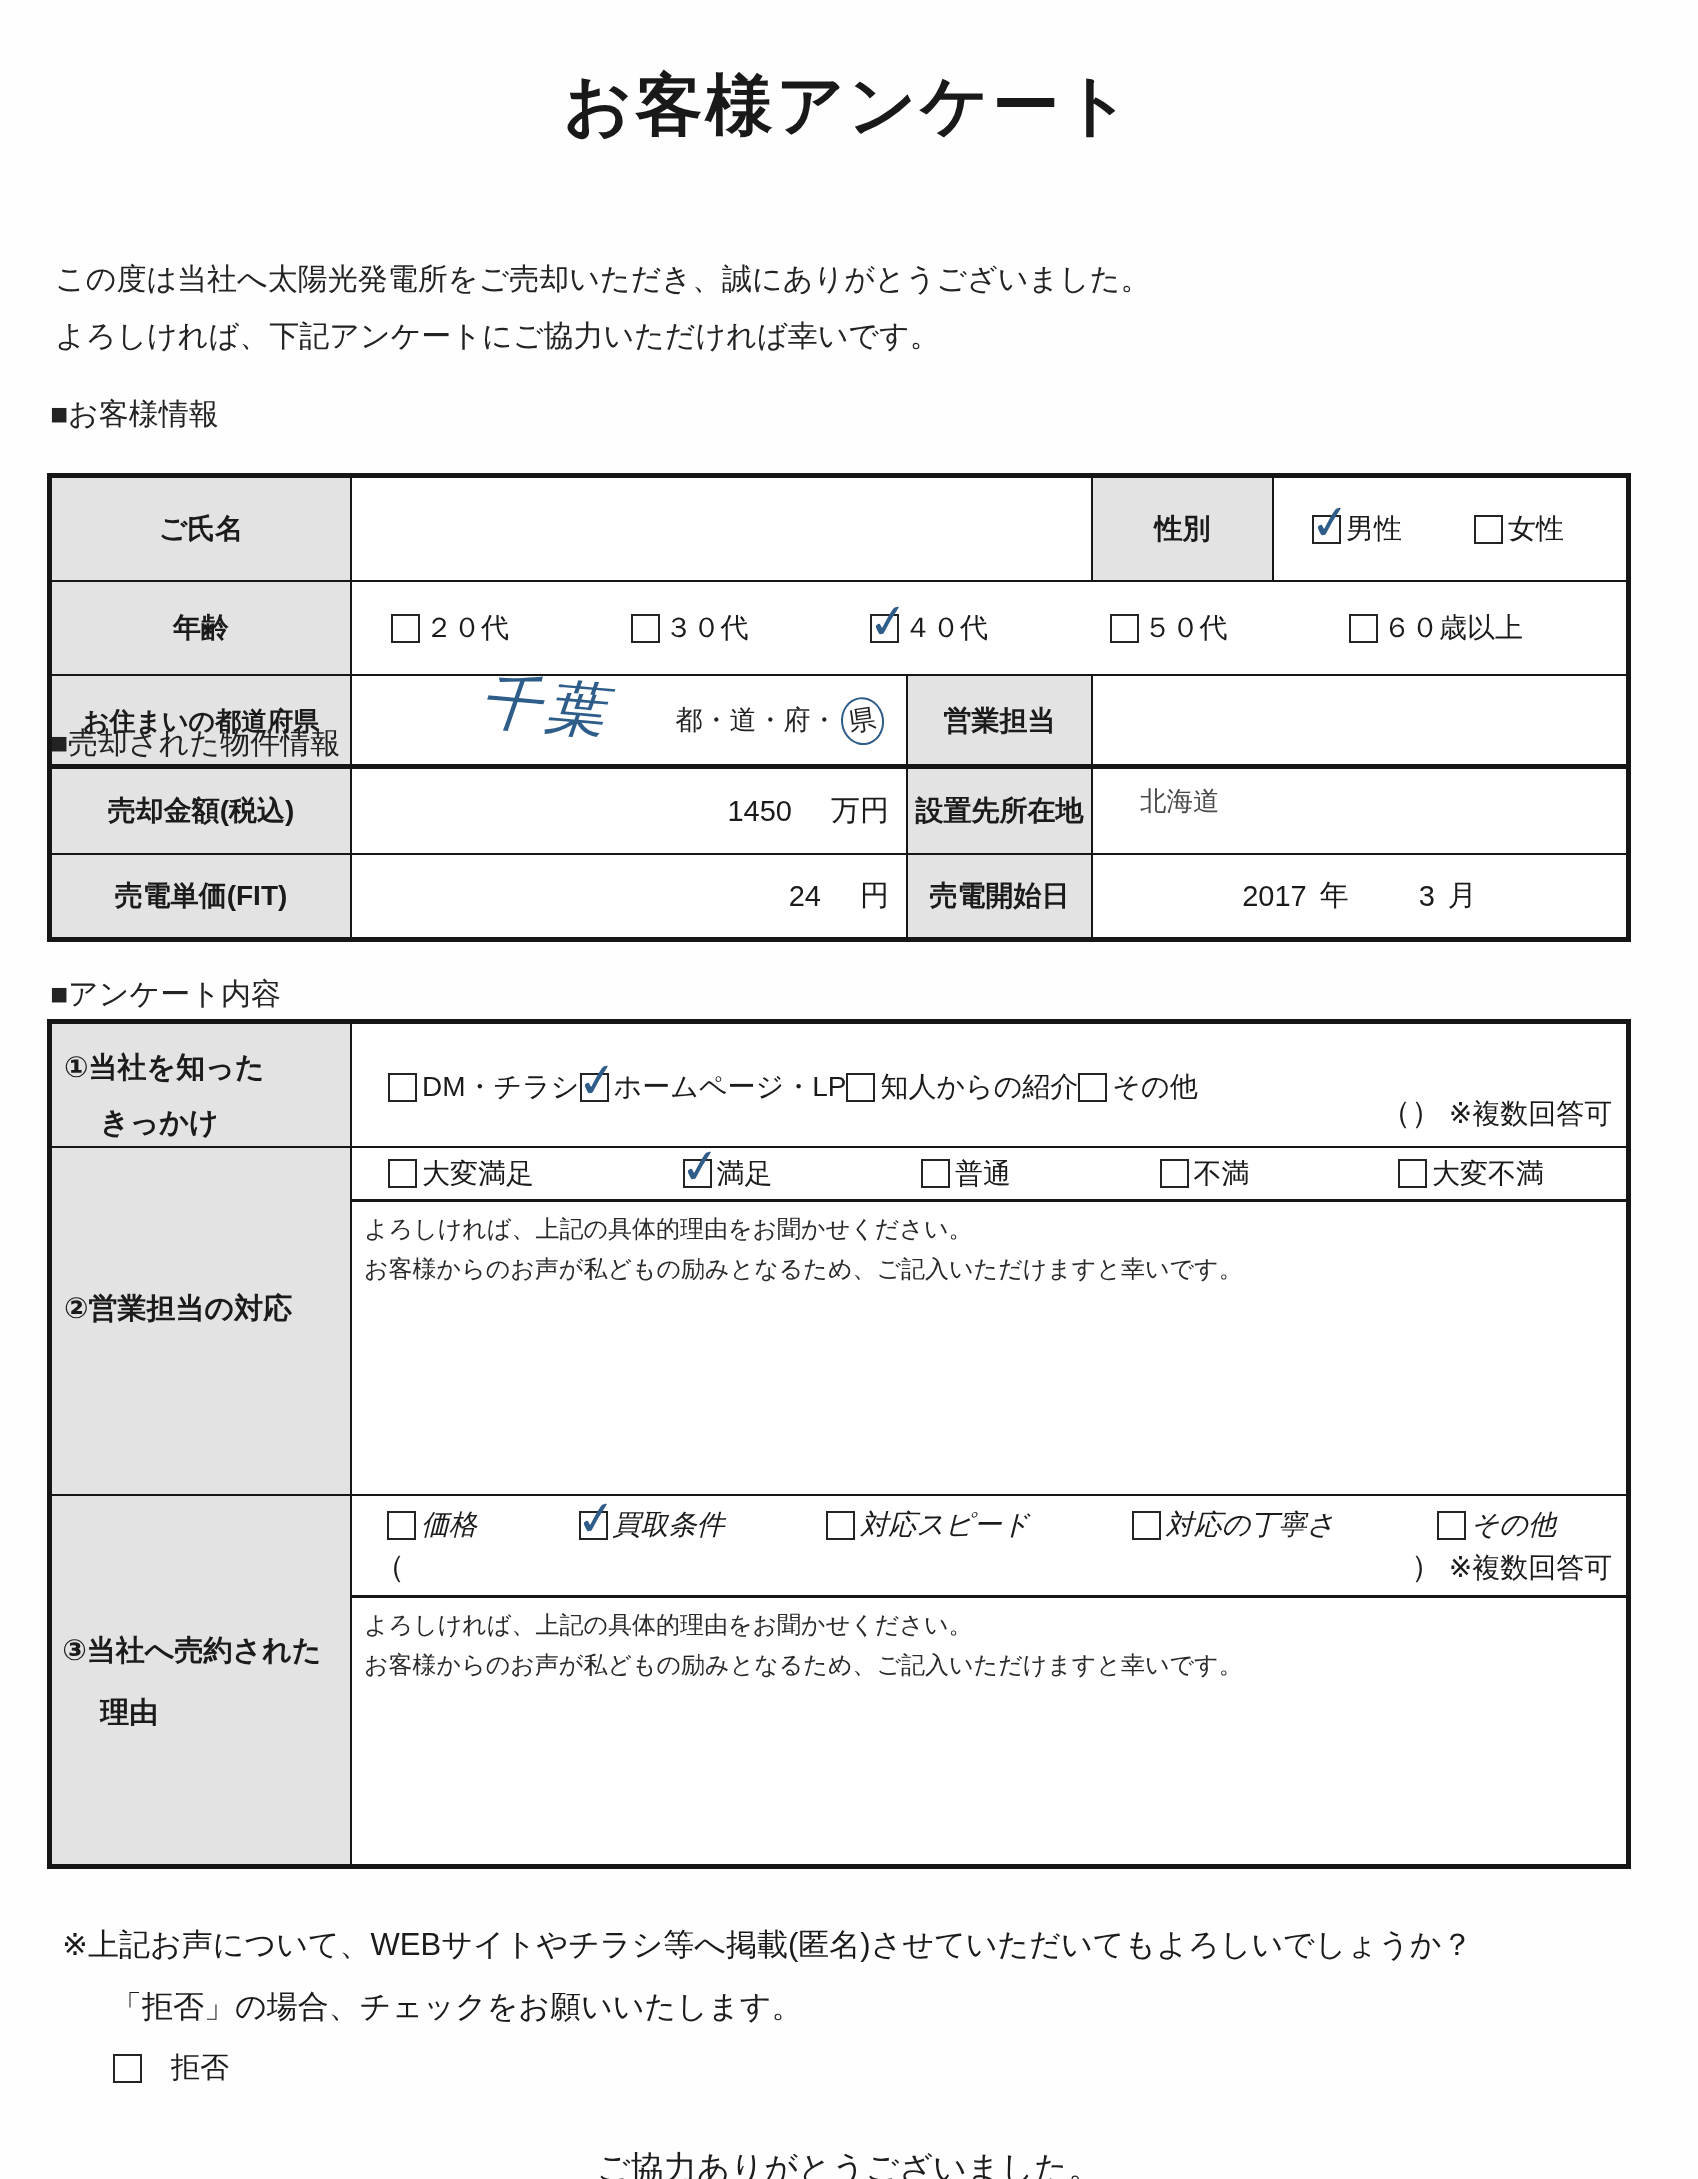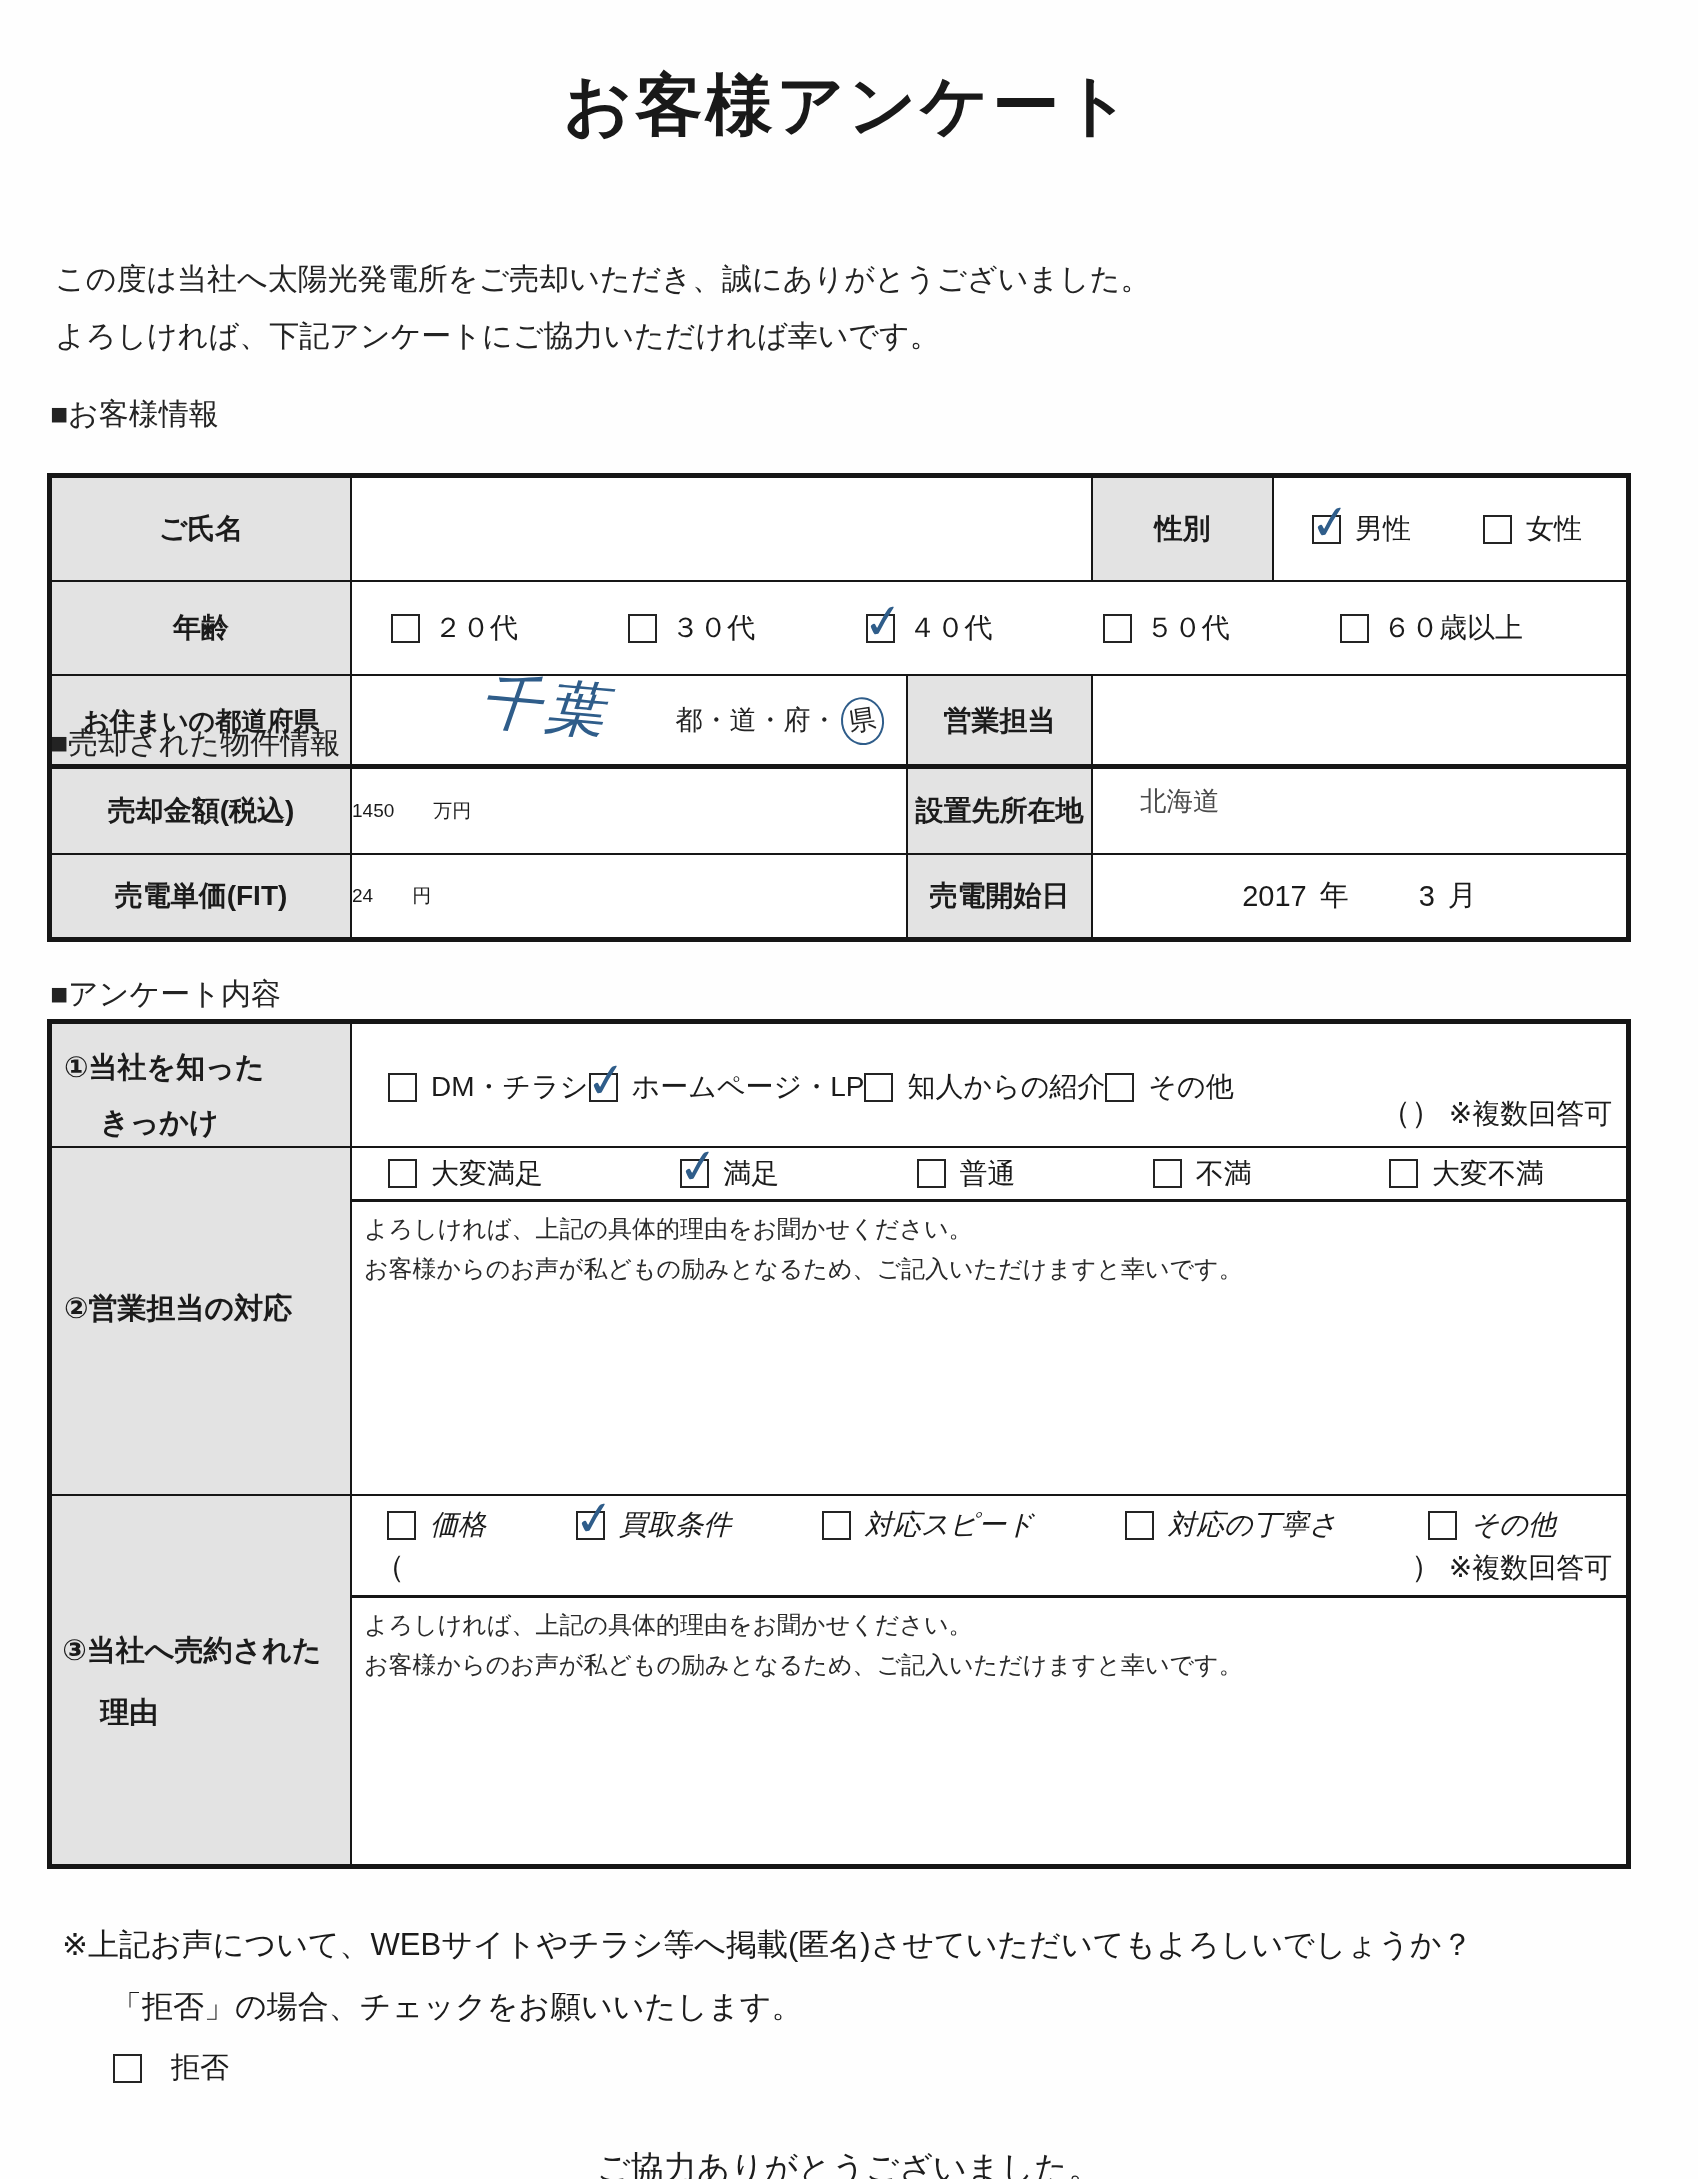--- a/index.html
+++ b/index.html
@@ -31,39 +31,39 @@
     background:#e3e3e3;display:flex;align-items:center;justify-content:center;
     font-weight:700;font-size:28px;border-right:2.6px solid #161616;box-sizing:border-box;text-align:center;
   }
   .lcell.small{font-size:26px;}
   .br{border-right:2.6px solid #161616;box-sizing:border-box;}
   .blank{background:#fff;}
 
   .gender-cell{display:flex;align-items:center;gap:72px;padding-left:38px;font-size:28px;}
   .optrow{display:flex;justify-content:space-between;align-items:center;font-size:28px;}
   .age-cell{padding:0 103px 0 39px;}
-  .opt{display:inline-flex;align-items:center;gap:14px;}
+  .opt{display:inline-flex;align-items:center;gap:5px;}
   .cb{width:25px;height:25px;border:2.6px solid #242424;box-sizing:content-box;position:relative;flex:none;background:#fff;}
   .cb.checked::after{
     content:"✓";position:absolute;left:-4.3px;top:-23px;font-size:48px;font-weight:700;
     color:#2f5d8a;transform:rotate(-6deg);
   }
 
   .pref-cell{position:relative;}
   .hand{
     position:absolute;left:128px;top:-8.6px;font-size:60px;color:#2f5d8a;
     font-style:italic;transform:rotate(5deg);letter-spacing:5.1px;
   }
   .suffix{position:absolute;right:22px;top:50%;transform:translateY(-50%);font-size:27px;color:#232323;}
   .circled{
     display:inline-block;border:2.6px solid #2f5d8a;border-radius:50%;
     padding:2.6px 6px 5.1px;transform:rotate(-8deg);margin-left:3.4px;
   }
 
-  .vnum{display:flex;align-items:center;gap:39px;padding-right:17px;font-size:19px;}
+  .vnum{display:flex;align-items:center;justify-content:flex-end;gap:39px;padding-right:17px;font-size:29px;}
   .vloc{display:flex;align-items:flex-start;padding:13.7px 0 0 47px;font-size:26.5px;color:#4a4a4a;}
   .vdate{display:flex;align-items:center;justify-content:center;gap:13px;font-size:29px;}
   .vdate .gapl{margin-left:57px;}
 
   .qlabel{
     background:#e3e3e3;border-right:2.6px solid #161616;box-sizing:border-box;
     font-weight:700;font-size:29px;
   }
   .q1label{padding:24px 0 0 12px;}
   .q1label .l2{margin:15.4px 0 0 36px;}

